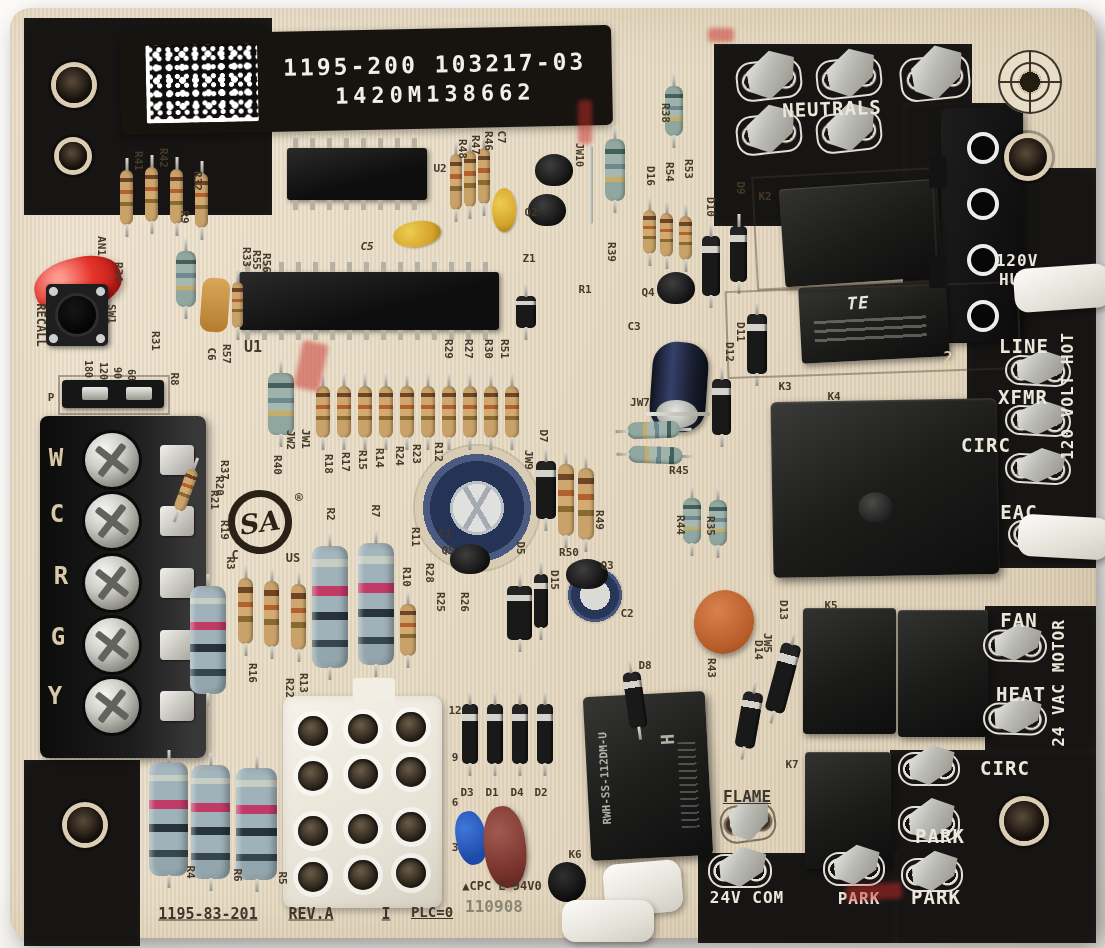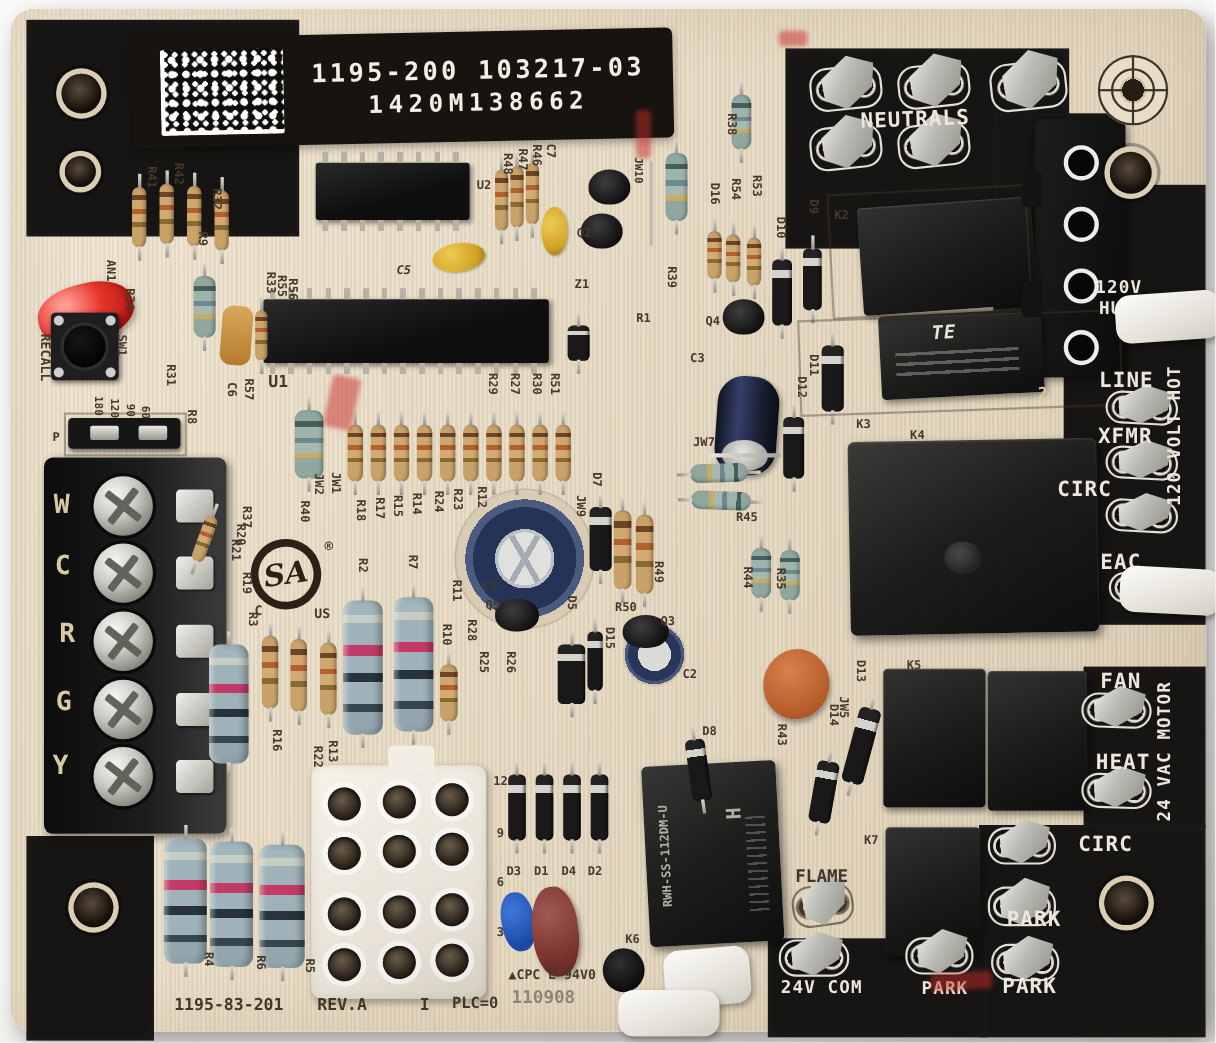--- a/index.html
+++ b/index.html
@@ -9,21 +9,21 @@
   #board{position:absolute;left:10px;top:8px;width:1086px;height:930px;border-radius:20px;
     background:
       repeating-linear-gradient(90deg, rgba(120,95,60,.07) 0 2px, rgba(255,255,255,.06) 2px 4px),
       linear-gradient(115deg,#f0e6d3,#e8dcc6 40%,#e2d5bd 70%,#d8cab1);
     box-shadow:8px 10px 22px rgba(0,0,0,.38), inset 0 0 60px rgba(140,110,70,.16);}
   .bz{position:absolute;background:#161514;box-shadow:inset 0 0 12px rgba(255,255,255,.04);}
   .part{position:absolute;transform-origin:center;}
   .lbl{position:absolute;white-space:pre;font-weight:700;color:#46392a;transform-origin:center;line-height:1;}
   .lbl.white{color:#ece7da;letter-spacing:1px;}
   .lbl.tan{color:#d9c9a6;}
-  .lbl.silk-lg{color:#41362a;}
+  .lbl.silk-lg{color:#41362a;text-decoration:underline;}
   .lbl.stamp{color:#837e6e;opacity:.9;transform-origin:center;}
   
   .sticker{position:absolute;left:110px;top:22px;width:492px;height:100px;background:#17140f;border-radius:6px;
     transform:rotate(-1.2deg);display:flex;align-items:center;box-shadow:0 3px 8px rgba(0,0,0,.35);}
   .barcode{width:112px;height:78px;margin-left:26px;border-radius:2px;background:
     linear-gradient(#fff,#fff) left/4px 100% no-repeat,
     linear-gradient(#fff,#fff) bottom/100% 4px no-repeat,
     radial-gradient(#fff 38%, transparent 42%) 0 0/9px 9px,
     radial-gradient(#fff 36%, transparent 40%) 4px 3px/13px 13px,
     #0f0e0c;}

